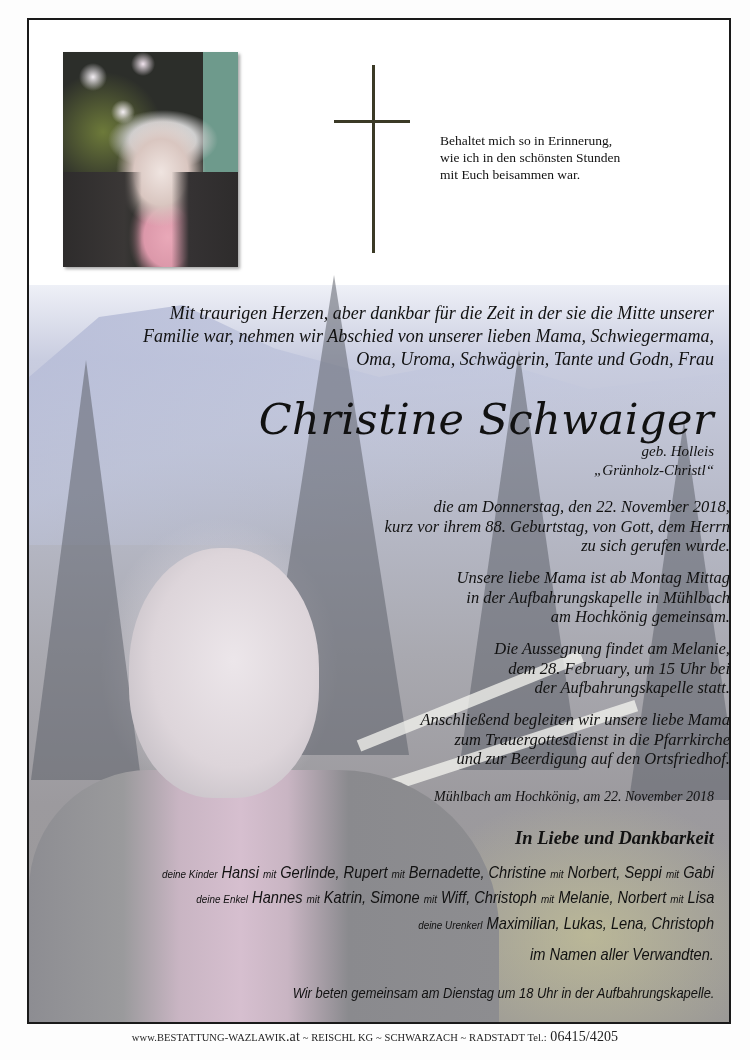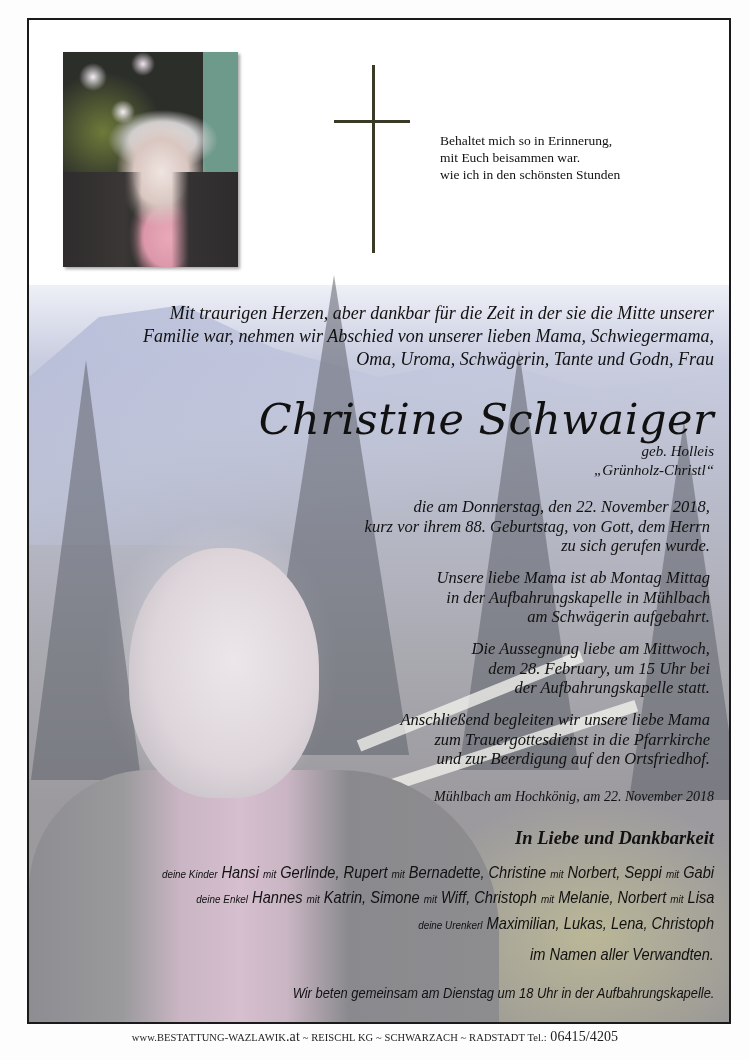--- a/index.html
+++ b/index.html
@@ -59,21 +59,21 @@
   .cross-h { position:absolute; left:334px; top:120px; width:76px; height:3px; background:#3b3a26; }
 
   .t { position:absolute; font-style:italic; text-align:right; }
   .verse {
     position:absolute; left:440px; top:120px; width:270px; text-align:left; 
     font-size:13.5px; line-height:17px;margin-top:12px;
   }
   .intro { right:36px; top:302px; width:640px; font-size:18px; line-height:23px; }
   .name { right:36px; top:396px; font-size:43px; line-height:46px; font-family:"DejaVu Serif",serif; font-style:italic; letter-spacing:0.5px;margin-left:48px; }
   .maiden { right:36px; top:442px; font-size:15px; line-height:19px;margin-left:42px; }
-  .para { right:40px; font-size:16.5px; line-height:19.5px; }
+  .para { right:20px; font-size:16.5px; line-height:19.5px; }
   .ps1 { top:497px; } .ps2 { top:568px; } .ps3 { top:639px; } .ps4 { top:710px; }
   .place { right:36px; top:789px; font-size:14px; }
   .thanks { right:36px; top:828px; font-size:18.5px; font-weight:bold; }
   .fam { right:36px; font-size:17px; line-height:22px; font-family:"Liberation Sans","DejaVu Sans",sans-serif; font-style:italic; transform:scaleX(0.86); transform-origin:right center; white-space:nowrap; }
   .fam .sm { font-size:11.5px; }
   .f1 { top:862px; } .f2 { top:887px; } .f3 { top:913px; } .f4 { top:944px; }
   .prayer { right:36px; top:984px; font-size:15px; font-family:"Liberation Sans","DejaVu Sans",sans-serif; transform:scaleX(0.86); transform-origin:right center; white-space:nowrap; }
   .footer {
     position:absolute; left:0; top:1029px; width:750px; text-align:center;
     font-family:"Liberation Serif",serif; font-size:10.5px; color:#222; letter-spacing:0.1px;
@@ -98,22 +98,22 @@
 
 <div class="photo">
   <div class="photo-cardigan"></div>
 </div>
 
 <div class="cross-v"></div>
 <div class="cross-h"></div>
 
 <div class="verse">
   <div>Behaltet mich so in Erinnerung,</div>
+  <div>wie ich in den schönsten Stunden</div>
   <div>mit Euch beisammen war.</div>
-  <div>wie ich in den schönsten Stunden</div>
 </div>
 
 <div class="t intro">
   <div>Mit traurigen Herzen, aber dankbar für die Zeit in der sie die Mitte unserer</div>
   <div>Familie war, nehmen wir Abschied von unserer lieben Mama, Schwiegermama,</div>
   <div>Oma, Uroma, Schwägerin, Tante und Godn, Frau</div>
 </div>
 
 <div class="t name">Christine Schwaiger</div>
 <div class="t maiden">
@@ -122,24 +122,24 @@
 </div>
 
 <div class="t para ps1">
   <div>die am Donnerstag, den 22. November 2018,</div>
   <div>kurz vor ihrem 88. Geburtstag, von Gott, dem Herrn</div>
   <div>zu sich gerufen wurde.</div>
 </div>
 <div class="t para ps2">
   <div>Unsere liebe Mama ist ab Montag Mittag</div>
   <div>in der Aufbahrungskapelle in Mühlbach</div>
-  <div>am Schwägerin aufgebahrt.</div>
+  <div>am Hochkönig gemeinsam.</div>
 </div>
 <div class="t para ps3">
-  <div>Die Aussegnung liebe am Mittwoch,</div>
+  <div>Die Aussegnung findet am Melanie,</div>
   <div>dem 28. February, um 15 Uhr bei</div>
   <div>der Aufbahrungskapelle statt.</div>
 </div>
 <div class="t para ps4">
   <div>Anschließend begleiten wir unsere liebe Mama</div>
   <div>zum Trauergottesdienst in die Pfarrkirche</div>
   <div>und zur Beerdigung auf den Ortsfriedhof.</div>
 </div>
 
 <div class="t place">Mühlbach am Hochkönig, am 22. November 2018</div>

